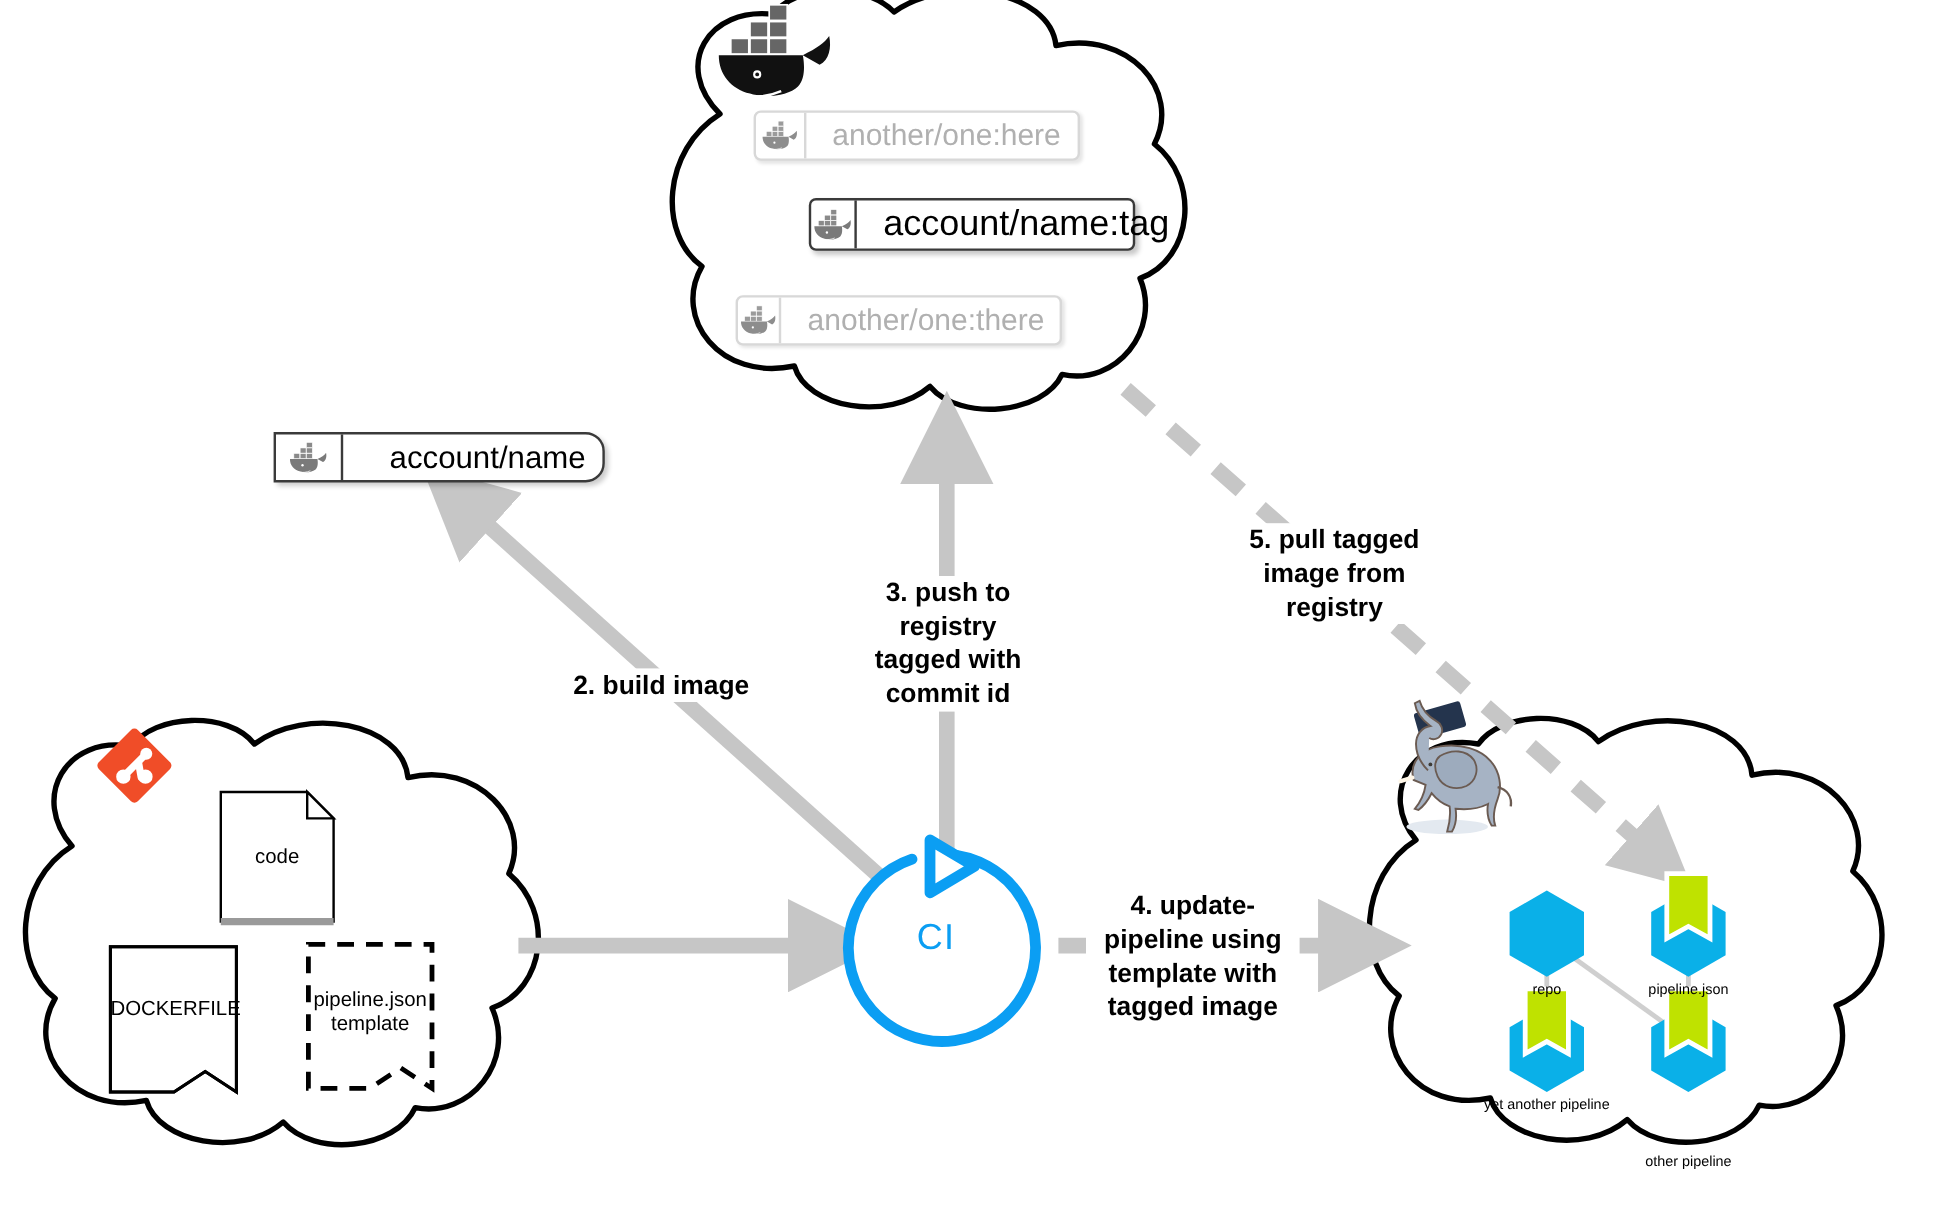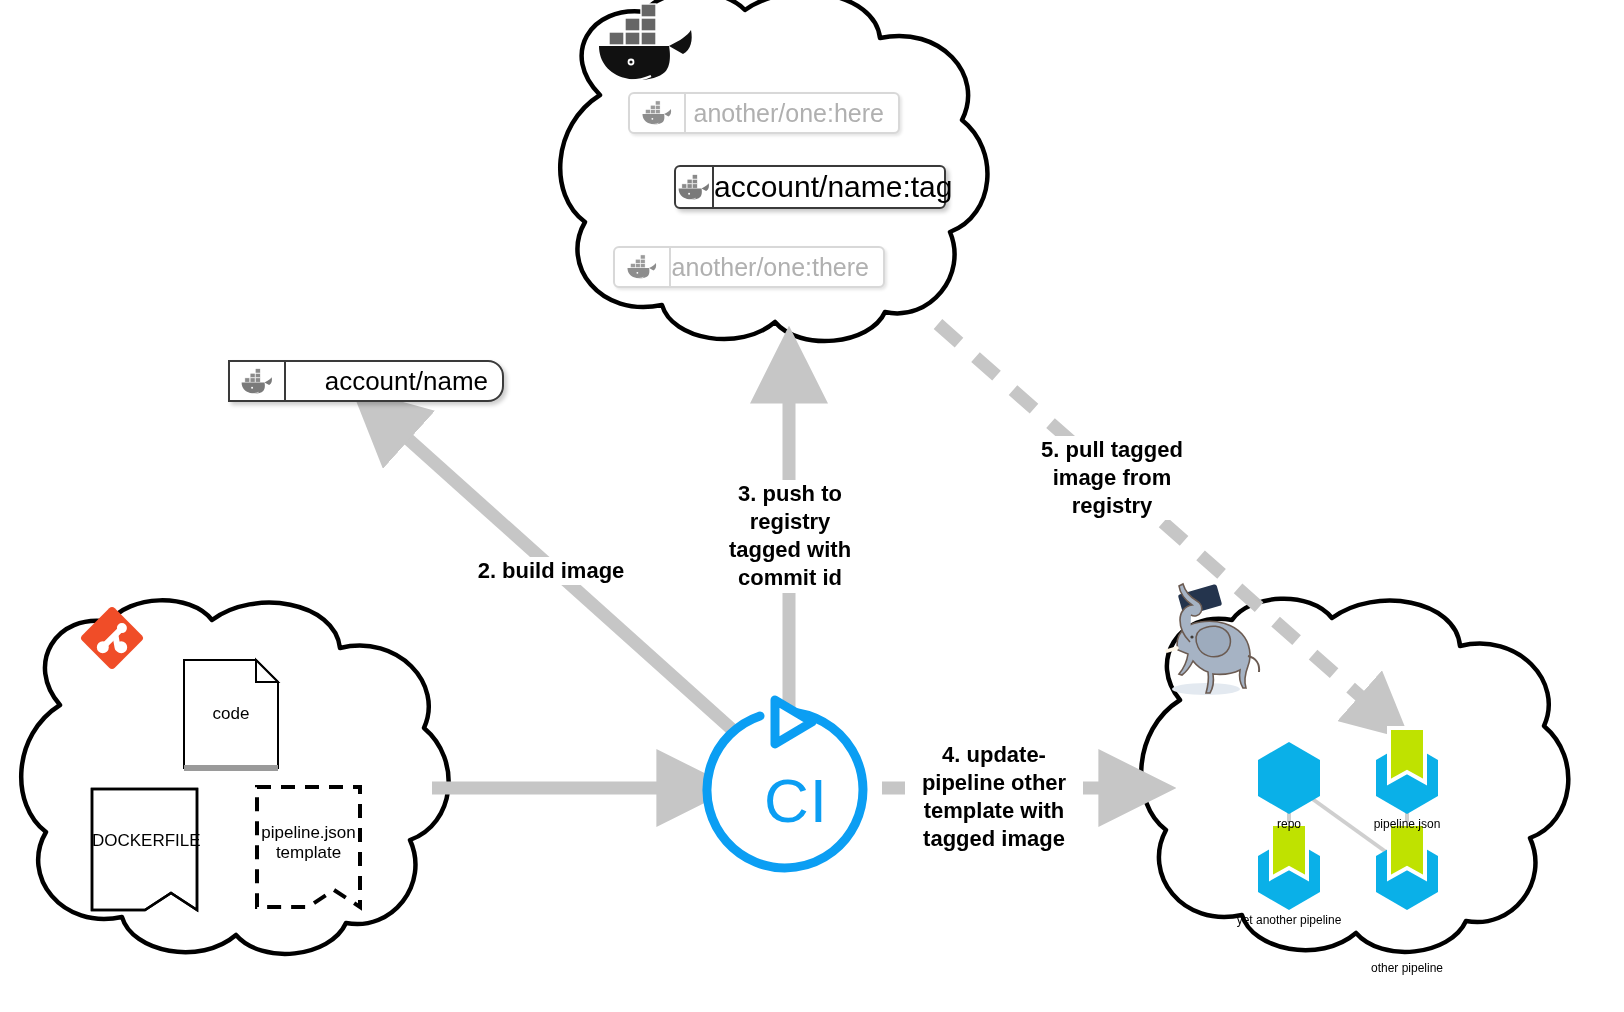--- a/index.html
+++ b/index.html
@@ -38,20 +38,21 @@
   .chip .chip-icon {
     width: 56px;
     display: flex; align-items: center; justify-content: center;
     box-sizing: border-box;
   }
   .chip .chip-text {
     flex: 1;
     display: flex; align-items: center; justify-content: flex-end;
     padding-right: 14px;
     white-space: nowrap;
+    padding-left: 22px;
   }
   
   .chip.faded {
     border: 2px solid #d8d8d8;
     border-radius: 6px;
     box-shadow: 2px 2px 3px rgba(0,0,0,0.10);
   }
   .chip.faded .chip-icon { border-right: 2px solid #d8d8d8; }
   .chip.faded .chip-text { color: #b0b0b0; font-size: 25px; }
   
@@ -81,21 +82,21 @@
   
   .node-label {
     position: absolute; z-index: 5;
     font-size: 12px; text-align: center; color: #000;
     white-space: nowrap;
   }
 
   
   .ci-text {
     position: absolute; z-index: 5;
-    font-size: 62px; font-weight: normal;
+    font-size: 30px; font-weight: normal;
     color: #0b9ef3; letter-spacing: 1px;
   }
 </style>
 </head>
 <body>
 
 <div id="stage">
 
   <svg class="layer svg-bg" viewBox="0 0 1624 1012">
     <defs>
@@ -379,21 +380,21 @@
 
   <div class="step-label" style="left:716px; top:480px; width:148px;">
     <span>3. push to</span><br>
     <span>registry</span><br>
     <span>tagged with</span><br>
     <span>commit id</span>
   </div>
 
   <div class="step-label" style="left:905px; top:741px; width:178px;">
     <span>4. update-</span><br>
-    <span>pipeline other</span><br>
+    <span>pipeline using</span><br>
     <span>template with</span><br>
     <span>tagged image</span>
   </div>
 
   <div class="step-label" style="left:1032px; top:436px; width:160px;">
     <span>5. pull tagged</span><br>
     <span>image from</span><br>
     <span>registry</span>
   </div>
 

